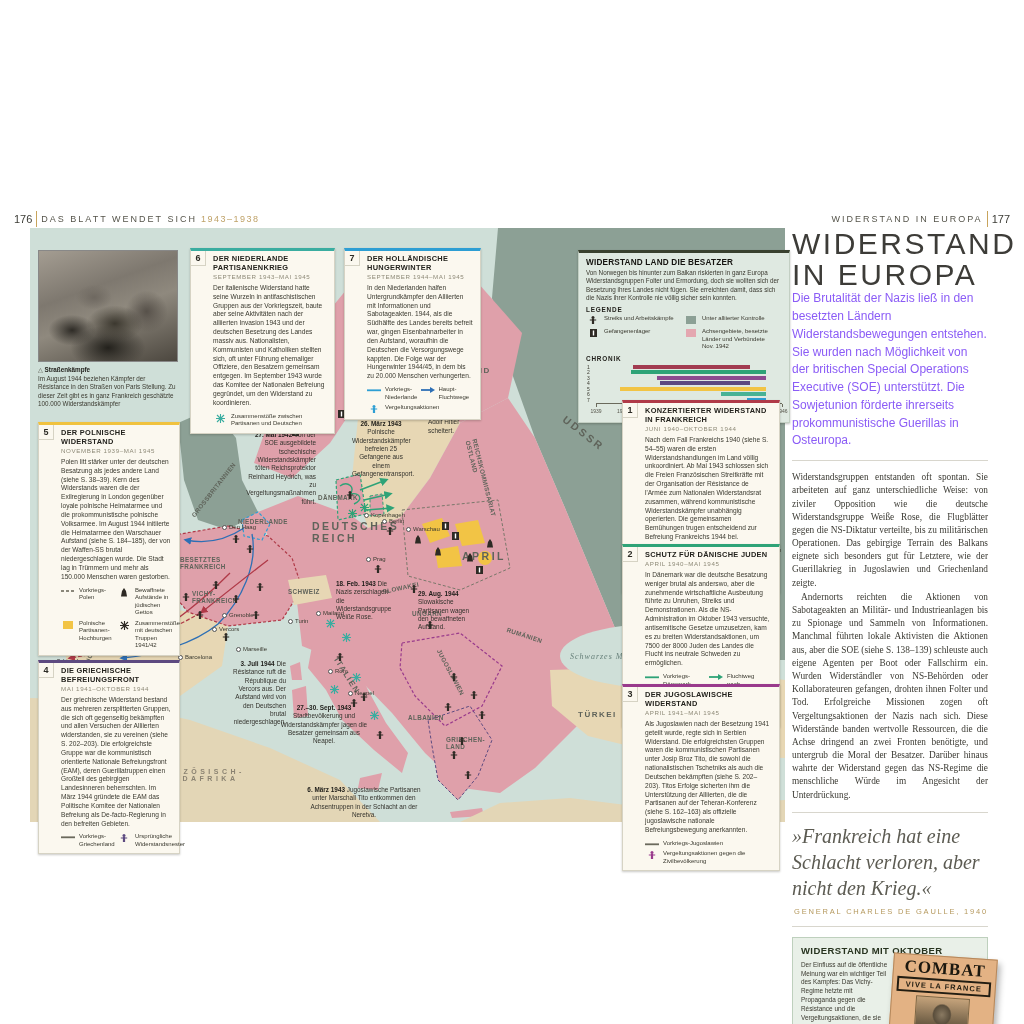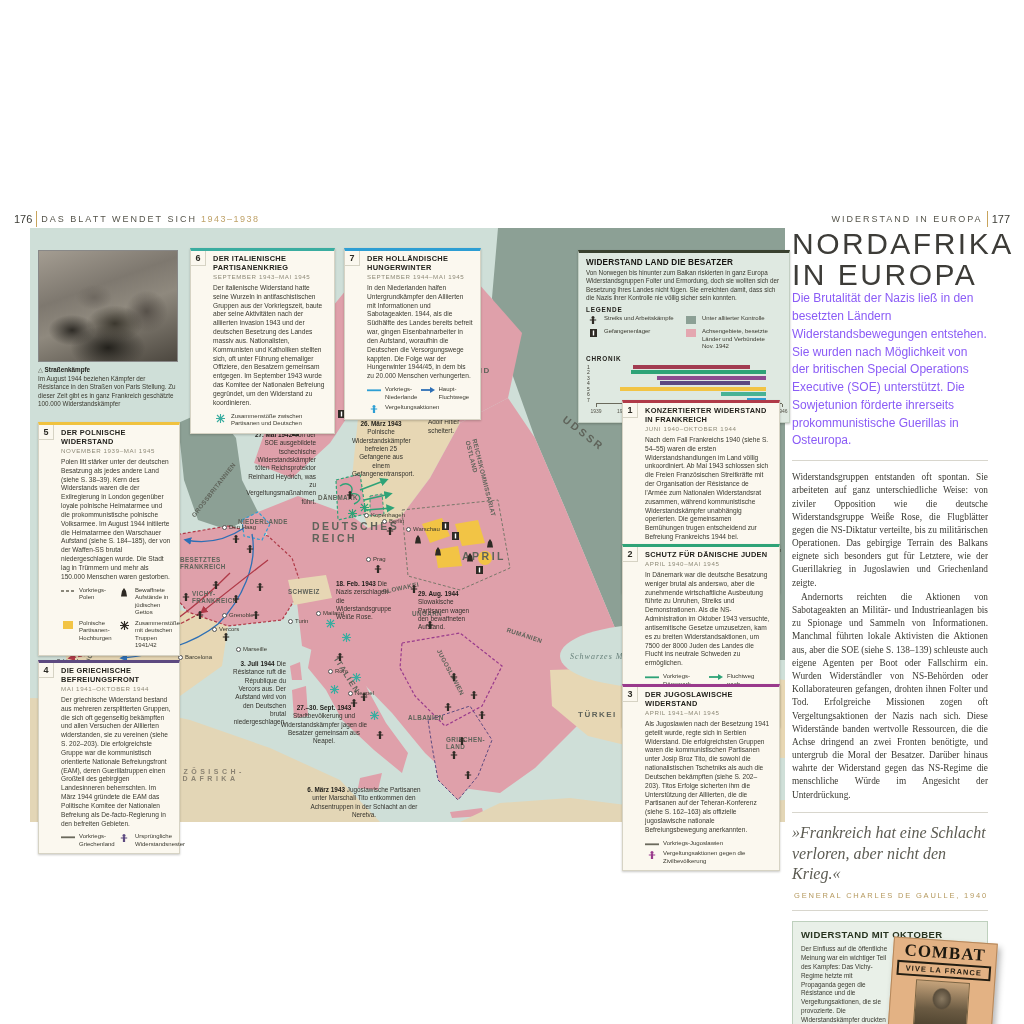--- a/index.html
+++ b/index.html
@@ -68,21 +68,21 @@
   
   #oradour{position:absolute;left:8px;top:384px;width:140px;font-size:6.4px;line-height:1.35;color:#33322c;text-align:center;}
   
   .article{position:absolute;left:792px;top:228px;width:196px;}
   .art-title{font-size:30px;font-weight:300;letter-spacing:2.5px;color:#3d3c38;line-height:1.04;margin-top:57px;}
   .art-intro{font-size:12px;line-height:1.48;color:#8b5cf6;margin-top:12px;}
   .hrule{height:1px;background:#d8d6cd;margin:10px 0;}
   .art-body{font-family:"Liberation Serif",serif;font-size:9.3px;line-height:1.42;color:#3b3a33;text-align:justify;}
   .art-body p{margin:0;}
   .art-body p + p{text-indent:9px;margin-top:1px;}
-  .quote{font-family:"Liberation Serif",serif;font-style:italic;font-size:16px;line-height:1.3;color:#5c5b52;}
+  .quote{font-family:"Liberation Serif",serif;font-style:italic;font-size:20px;line-height:1.3;color:#5c5b52;}
   .attrib{font-size:7.5px;letter-spacing:1.8px;color:#b5995e;text-align:right;margin-top:6px;}
   
   #pressBox{position:relative;margin-top:8px;background:#e9f0e8;border:1px solid #bed0bd;height:168px;padding:7px 8px;box-sizing:border-box;overflow:visible;}
   #pressBox .ptitle{font-size:9.5px;font-weight:bold;letter-spacing:.4px;color:#27331f;}
   #pressBox .ptext{width:88px;font-size:6.4px;line-height:1.38;color:#3a392f;margin-top:5px;}
   .paper{position:absolute;right:-6px;top:18px;width:104px;height:142px;background:#e3b284;border:1px solid #b5885c;transform:rotate(4deg);box-shadow:3px 4px 6px rgba(0,0,0,.3);padding:3px;box-sizing:border-box;overflow:hidden;}
   .paper .mast{font-family:"Liberation Serif",serif;font-weight:bold;font-size:17px;letter-spacing:1px;text-align:center;color:#1c180f;line-height:1;}
   .paper .vive{border:2px solid #221d12;margin:2px 1px;font-size:7.5px;font-weight:bold;text-align:center;color:#221d12;letter-spacing:1px;padding:1px 0;}
   .paper .portrait{width:52px;height:60px;margin:3px auto 2px;background:
       radial-gradient(ellipse 14px 16px at 50% 28%, #8a7a62 0%, #5a4e3c 60%, rgba(0,0,0,0) 70%),
@@ -685,21 +685,21 @@
                 <path d="M1,1 L8,8 M8,1 L1,8 M4.5,0 L4.5,9 M0,4.5 L9,4.5" stroke="#2e2a24" stroke-width="1.1"></path>
               </svg>
             </span>
             <span>Zusammenstöße mit deutschen Truppen 1941/42</span>
           </div>
         </div>
       </div>
       <div class="info-box" style="left: 160px; top: 20px; width: 143px; border-top: 3px solid rgb(58, 173, 160);">
         <div class="bhead">
           <span class="num">6</span>
-          <span class="btitle">DER ITALIENISCHE PARTISANENKRIEG</span>
+          <span class="btitle">DER NIEDERLANDE PARTISANENKRIEG</span>
           <span class="bdates">SEPTEMBER 1943–MAI 1945</span>
         </div>
         <div class="btext">Der italienische Widerstand hatte seine Wurzeln in antifaschistischen Gruppen aus der Vorkriegszeit, baute aber seine Aktivitäten nach der alliierten Invasion 1943 und der deutschen Besetzung des Landes massiv aus. Nationalisten, Kommunisten und Katholiken stellten sich, oft unter Führung ehemaliger Offiziere, den Besatzern gemeinsam entgegen. Im September 1943 wurde das Komitee der Nationalen Befreiung gegründet, um den Widerstand zu koordinieren.</div>
         <div class="legend cols1">
           <div class="li">
             <span class="sw">
               <svg width="9" height="9" viewBox="0 0 9 9">
                 <path d="M1,1 L8,8 M8,1 L1,8 M4.5,0 L4.5,9 M0,4.5 L9,4.5" stroke="#3aada0" stroke-width="1.1"></path>
               </svg>
             </span>
@@ -741,21 +741,21 @@
               </svg>
             </span>
             <span>Vergeltungsaktionen</span>
           </div>
         </div>
       </div>
     </div>
 </div>
 
 <aside class="article">
-  <h1 class="art-title bind-br" style="margin:0">NORDAFRIKA
+  <h1 class="art-title bind-br" style="margin:0">WIDERSTAND
 IN EUROPA</h1>
   <p class="art-intro" style="margin:0">Die Brutalität der Nazis ließ in den besetzten Ländern Widerstandsbewegungen entstehen. Sie wurden nach Möglichkeit von der britischen Special Operations Executive (SOE) unterstützt. Die Sowjetunion förderte ihrerseits prokommunistische Guerillas in Osteuropa.</p>
   <div class="hrule"></div>
   <div class="art-body">
     <p>Widerstandsgruppen entstanden oft spontan. Sie arbeiteten auf ganz unterschiedliche Weise: von ziviler Opposition wie die deutsche Widerstandsgruppe Weiße Rose, die Flugblätter gegen die NS-Diktatur verteilte, bis zu militärischen Operationen. Das gebirgige Terrain des Balkans eignete sich besonders gut für Letztere, wie der Guerillakrieg in Jugoslawien und Griechenland zeigte.</p>
     <p>Andernorts reichten die Aktionen von Sabotageakten an Militär- und Industrieanlagen bis zu Spionage und Sammeln von Informationen. Manchmal führten lokale Aktivisten die Aktionen aus, aber die SOE (siehe S. 138–139) schleuste auch eigene Agenten per Boot oder Fallschirm ein. Wurden Widerständler von NS-Behörden oder Kollaborateuren gefangen, drohten ihnen Folter und Tod. Erfolgreiche Missionen zogen oft Vergeltungsaktionen der Nazis nach sich. Diese Widerstände banden wertvolle Ressourcen, die die Achse dringend an zwei Fronten benötigte, und untergrub die Moral der Besatzer. Darüber hinaus wahrte der Widerstand gegen das NS-Regime die menschliche Würde im Angesicht der Unterdrückung.</p>
   </div>
   <div class="hrule"></div>
   <div class="quote">»Frankreich hat eine Schlacht verloren, aber nicht den Krieg.«</div>
   <div class="attrib">GENERAL CHARLES DE GAULLE, 1940</div>

